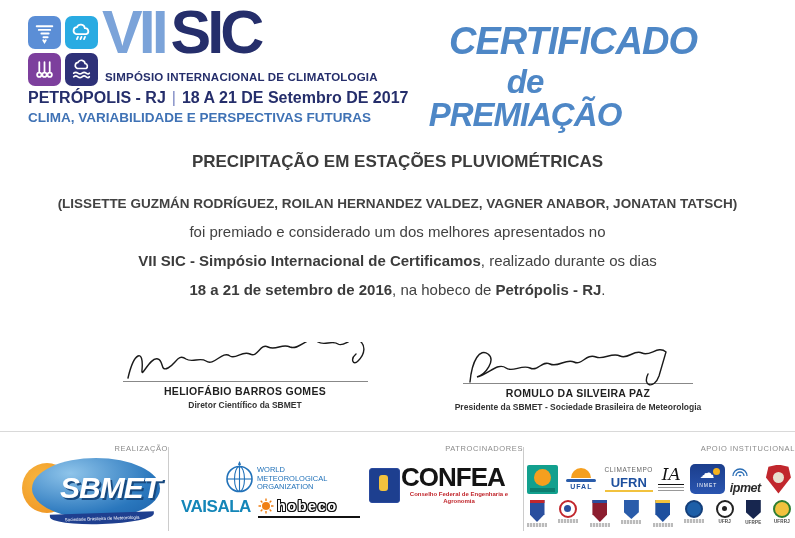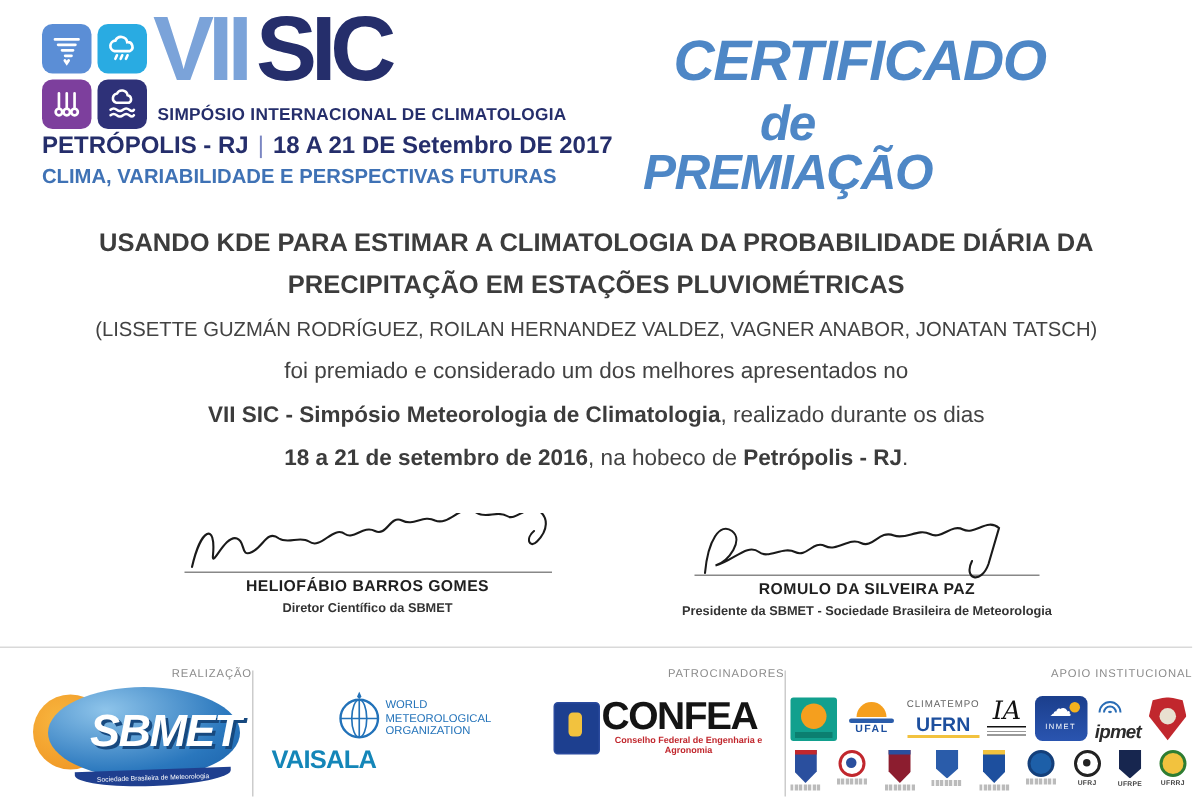--- a/index.html
+++ b/index.html
@@ -30,21 +30,21 @@
   
   .cert{position:absolute;left:408px;top:22px;width:330px;text-align:center;color:#4e87c6;
         font-style:italic;font-weight:bold;line-height:1;}
   .cert .l1{font-size:38px;letter-spacing:-1px;}
   .cert .l2{font-size:33px;margin-top:5px;margin-right:96px;letter-spacing:-1px;}
 
   
   .body{position:absolute;top:141px;left:30px;width:735px;text-align:center;color:#424242;}
   .b-intro{font-size:15px;}
   .b-title{font-size:17px;font-weight:bold;color:#3c3c3c;line-height:28px;margin-top:7px;}
-  .b-authors{font-size:13.5px;margin-top:8px;}
+  .b-authors{font-size:13.5px;margin-top:20px;font-weight:bold;}
   .b-line{font-size:15px;margin-top:12px;}
   .b-line b{color:#3c3c3c;}
 
   
   .sig{position:absolute;top:342px;width:300px;text-align:center;color:#1f1f1f;}
   .sig.sig-left{left:95px;}
   .sig.sig-right{left:428px;}
   .sig svg{display:block;margin:0 auto -7px auto;}
   .sig .line{border-top:1px solid #888;margin:0 auto 3px auto;}
   .sig-left .line{width:245px;}
@@ -201,27 +201,26 @@
   </div>
   <div class="tagline">CLIMA, VARIABILIDADE E PERSPECTIVAS FUTURAS</div>
 
   <div class="cert">
     <div class="l1">CERTIFICADO</div>
     <div class="l2">de PREMIAÇÃO</div>
   </div>
 
   <div class="body">
     <div class="b-title">
-      <div>USANDO KDE PARA ESTIMAR A CLIMATOLOGIA DA PROBABILIDADE DIÁRIA DA</div>
       <div>PRECIPITAÇÃO EM ESTAÇÕES PLUVIOMÉTRICAS</div>
     </div>
     <div class="b-authors">(LISSETTE GUZMÁN RODRÍGUEZ, ROILAN HERNANDEZ VALDEZ, VAGNER ANABOR, JONATAN TATSCH)</div>
     <div class="b-line">foi premiado e considerado um dos melhores apresentados no</div>
     <div class="b-line">
-      <b>VII SIC - Simpósio Meteorologia de Climatologia</b><span>, realizado durante os dias</span>
+      <b>VII SIC - Simpósio Internacional de Certificamos</b><span>, realizado durante os dias</span>
     </div>
     <div class="b-line">
       <b>18 a 21 de setembro de 2016</b><span>, na hobeco de </span><b>Petrópolis - RJ</b><span>.</span>
     </div>
   </div>
 
   <div class="sig sig-left">
     <svg width="250" height="46" viewBox="0 0 250 46" fill="none" stroke="#1a1a1a" stroke-width="1.4" stroke-linecap="round">
       <path d="M8 36 c6 -26 16 -30 14 -8 c-1 10 8 -14 16 -11 c6 2 2 13 10 9 c8 -4 10 -15 18 -9 c6 4 14 -2 20 2 c8 6 16 -11 24 -5 c6 4 12 -6 20 -2 c8 4 10 -11 18 -7 c8 4 14 -4 22 0 c10 4 18 -13 28 -5 c6 4 14 -2 20 2 c6 4 14 -9 22 -3 c5 4 6 12 -2 20 c-5 5 -8 -2 -2 -7"></path>
     </svg>
@@ -257,20 +256,29 @@
   <svg class="wmo-globe" width="31" height="33" viewBox="0 0 31 33">
     <polygon points="15.5,0 17,3.5 15.5,5 14,3.5" fill="#2272b9"></polygon>
     <circle cx="15.5" cy="18" r="12.5" fill="#fff" stroke="#2272b9" stroke-width="1.6"></circle>
     <ellipse cx="15.5" cy="18" rx="5" ry="12.5" fill="none" stroke="#2272b9" stroke-width="1.1"></ellipse>
     <line x1="15.5" y1="5.5" x2="15.5" y2="30.5" stroke="#2272b9" stroke-width="1.1"></line>
     <line x1="3" y1="18" x2="28" y2="18" stroke="#2272b9" stroke-width="1.1"></line>
   </svg>
   <div class="wmo-text">WORLD METEOROLOGICAL ORGANIZATION</div>
 
   <div class="vaisala">VAISALA</div>
+  <div class="hobeco">
+    <svg width="16" height="16" viewBox="0 0 16 16">
+      <circle cx="8" cy="8" r="4" fill="#f07f13"></circle>
+      <g stroke="#f07f13" stroke-width="1.4">
+          <path d="M8 0.5V3M8 13v2.5M0.5 8H3M13 8h2.5M2.7 2.7 4.4 4.4M11.6 11.6l1.7 1.7M13.3 2.7 11.6 4.4M4.4 11.6 2.7 13.3"></path>
+        </g>
+    </svg>
+    <span class="word">hobeco</span>
+  </div>
 
   <div class="confea-emblem"></div>
   <div class="confea-word">CONFEA</div>
   <div class="confea-sub">Conselho Federal de Engenharia e Agronomia</div>
 
   <div class="apoio-r1">
     <div class="lg-sun"></div>
     <div class="lg-ufal">
       <div class="sun"></div>
       <div class="sea"></div>

